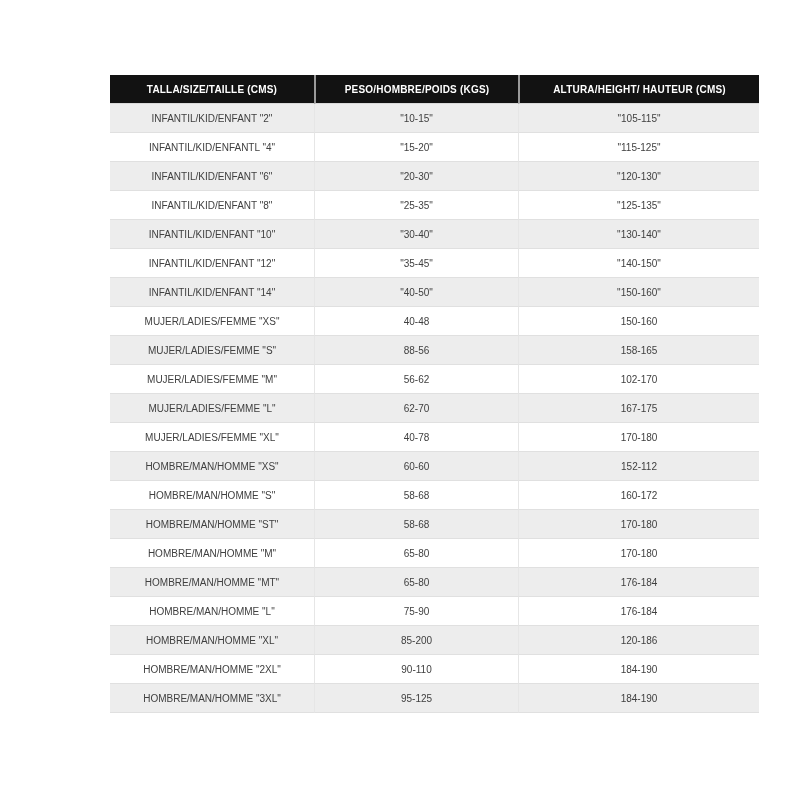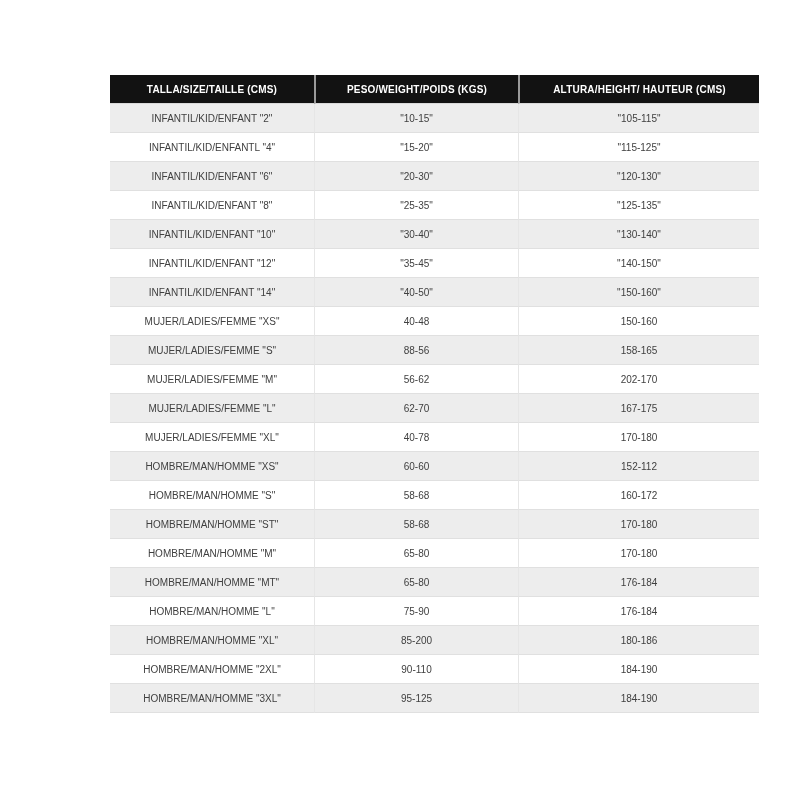--- a/index.html
+++ b/index.html
@@ -69,21 +69,21 @@
 <div class="page">
   <table class="size-table">
     <colgroup>
       <col style="width:204px">
       <col style="width:204px">
       <col style="width:241px">
     </colgroup>
     <thead>
       <tr id="header-row">
           <th>TALLA/SIZE/TAILLE (CMS)</th>
-          <th>PESO/WEIGHT/POIDS (KGS)</th>
+          <th>PESO/HOMBRE/POIDS (KGS)</th>
           <th>ALTURA/HEIGHT/ HAUTEUR (CMS)</th>
         </tr>
     </thead>
     <tbody id="table-body">
         <tr>
           <td>INFANTIL/KID/ENFANT "2"</td>
           <td>"10-15"</td>
           <td>"105-115"</td>
         </tr>
         <tr>
@@ -122,21 +122,21 @@
           <td>150-160</td>
         </tr>
         <tr>
           <td>MUJER/LADIES/FEMME "S"</td>
           <td>88-56</td>
           <td>158-165</td>
         </tr>
         <tr>
           <td>MUJER/LADIES/FEMME "M"</td>
           <td>56-62</td>
-          <td>202-170</td>
+          <td>102-170</td>
         </tr>
         <tr>
           <td>MUJER/LADIES/FEMME "L"</td>
           <td>62-70</td>
           <td>167-175</td>
         </tr>
         <tr>
           <td>MUJER/LADIES/FEMME "XL"</td>
           <td>40-78</td>
           <td>170-180</td>
@@ -167,21 +167,21 @@
           <td>176-184</td>
         </tr>
         <tr>
           <td>HOMBRE/MAN/HOMME "L"</td>
           <td>75-90</td>
           <td>176-184</td>
         </tr>
         <tr>
           <td>HOMBRE/MAN/HOMME "XL"</td>
           <td>85-200</td>
-          <td>180-186</td>
+          <td>120-186</td>
         </tr>
         <tr>
           <td>HOMBRE/MAN/HOMME "2XL"</td>
           <td>90-110</td>
           <td>184-190</td>
         </tr>
         <tr>
           <td>HOMBRE/MAN/HOMME "3XL"</td>
           <td>95-125</td>
           <td>184-190</td>

